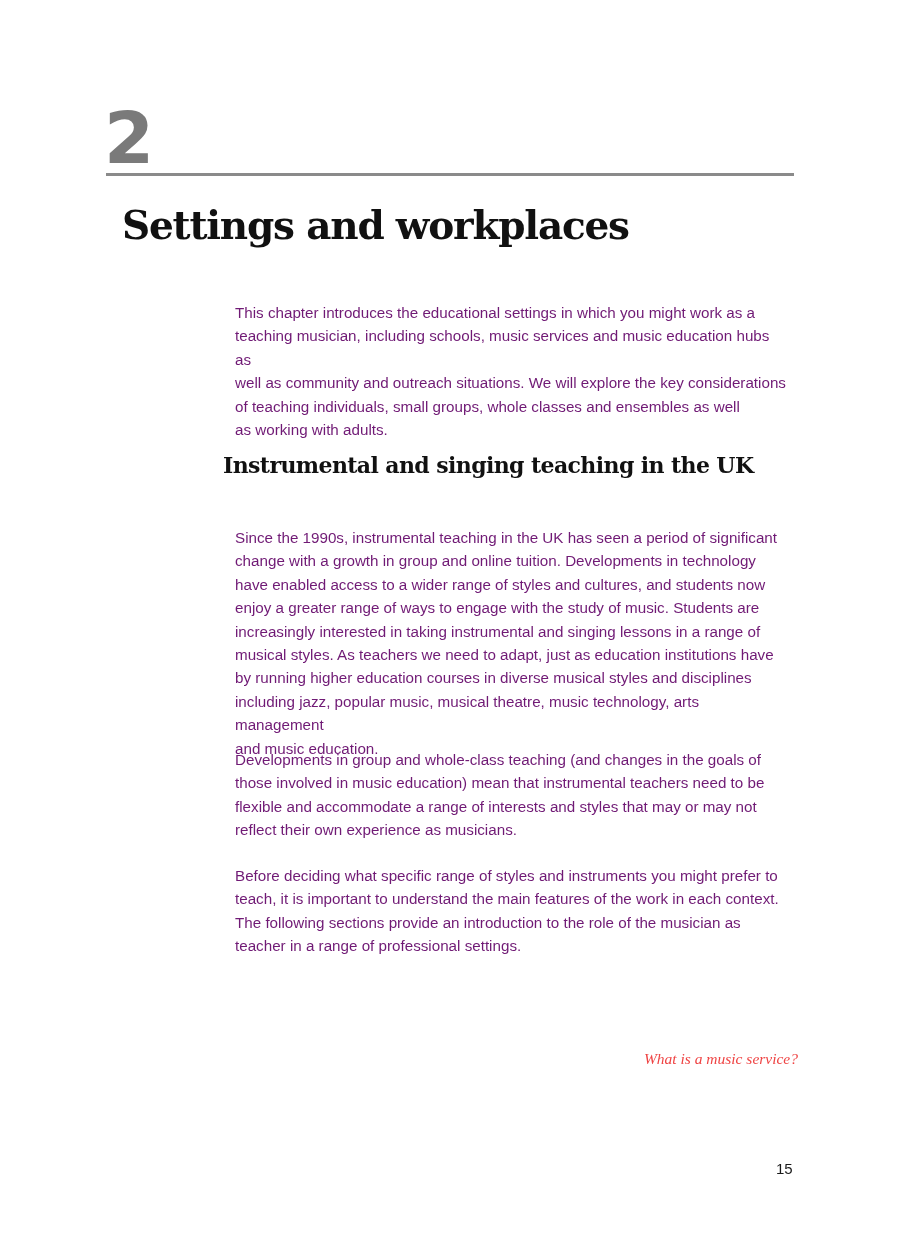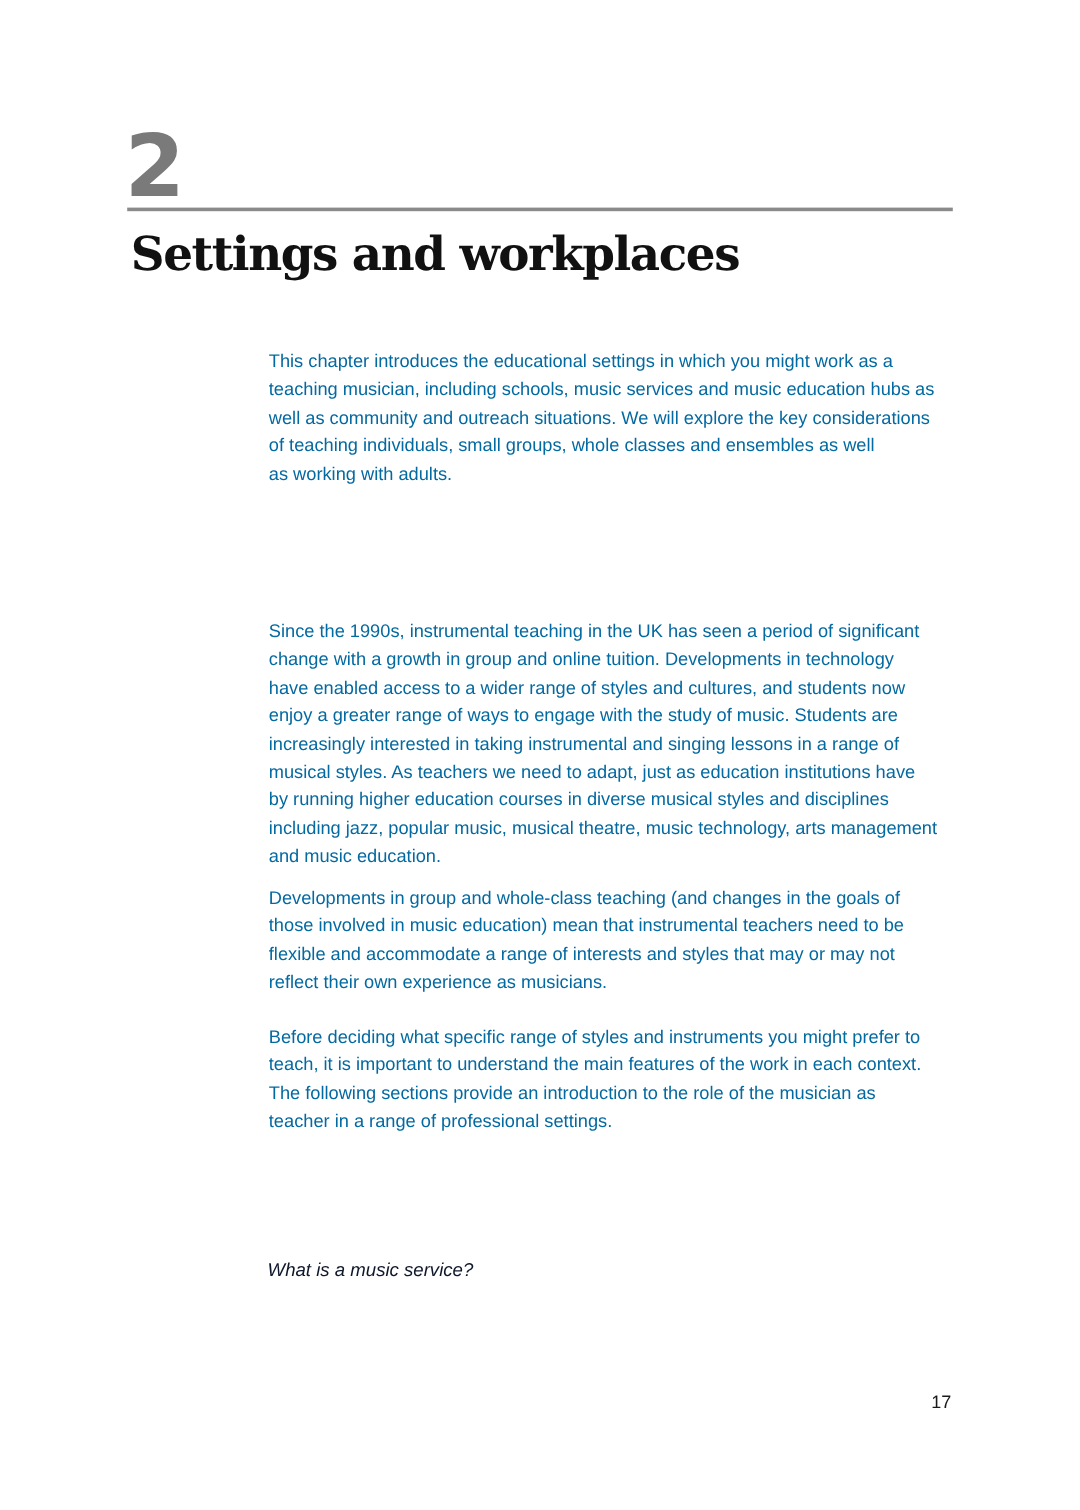--- a/index.html
+++ b/index.html
@@ -35,57 +35,58 @@
       left: 106px;
       top: 173px;
       width: 688px;
       height: 3px;
       background: #8a8a8a;
     }
     .chapter-title {
       position: absolute;
       left: 106px;
       top: 182px;
-      margin: 3px;
+      margin: 16px;
       font-family: "DejaVu Serif", serif;
       font-weight: bold;
       font-size: 39px;
       line-height: 54px;
       color: #111111;
       letter-spacing: -1.2px;
     }
     .content {
       position: absolute;
       left: 223px;
       width: 575px;
     }
     .para {
-      margin: 1px;
+      margin: 12px;
       font-family: "Liberation Sans", sans-serif;
       font-size: 15.2px;
       line-height: 23.4px;
-      color: #0369a1;
+      color: #701a75;
       white-space: pre-line;
     }
     .section-heading {
       margin: 0;
       font-family: "DejaVu Serif", serif;
       font-weight: bold;
       font-size: 22px;
       line-height: 30px;
       color: #111111;
       letter-spacing: -0.6px;
     }
     .subheading {
       margin: 0;
-      font-family: Liberation Sans, sans-serif;
+      font-family: Liberation Serif, serif;
       font-style: italic;
       font-size: 15.5px;
       line-height: 23.4px;
-      color: #0f172a;
+      color: #ef4444;
+      text-align: right;
     }
     .page-number {
       position: absolute;
       left: 776px;
       top: 1158px;
       font-family: "Liberation Sans", sans-serif;
       font-size: 15px;
       line-height: 22px;
       color: #1a1a1a;
     }
@@ -100,20 +101,23 @@
   <h1 class="chapter-title">Settings and workplaces</h1>
 
   <div class="content" style="top: 289px;">
     <p class="para">This chapter introduces the educational settings in which you might work as a
 teaching musician, including schools, music services and music education hubs as
 well as community and outreach situations. We will explore the key considerations
 of teaching individuals, small groups, whole classes and ensembles as well
 as working with adults.</p>
   </div>
 
+  <div class="content" style="top: 450px;">
+    <h2 class="section-heading">Instrumental and singing teaching in the UK</h2>
+  </div>
 
   <div class="content" style="top: 514px;">
     <p class="para">Since the 1990s, instrumental teaching in the UK has seen a period of significant
 change with a growth in group and online tuition. Developments in technology
 have enabled access to a wider range of styles and cultures, and students now
 enjoy a greater range of ways to engage with the study of music. Students are
 increasingly interested in taking instrumental and singing lessons in a range of
 musical styles. As teachers we need to adapt, just as education institutions have
 by running higher education courses in diverse musical styles and disciplines
 including jazz, popular music, musical theatre, music technology, arts management
@@ -132,15 +136,15 @@
 those involved in music education) mean that instrumental teachers need to be
 flexible and accommodate a range of interests and styles that may or may not
 reflect their own experience as musicians.</p>
   </div>
 
 
   <div class="content" style="top: 1047px;">
     <p class="subheading">What is a music service?</p>
   </div>
 
-  <div class="page-number">17</div>
+  <div class="page-number">15</div>
 
 </div>
 
 </body></html>

